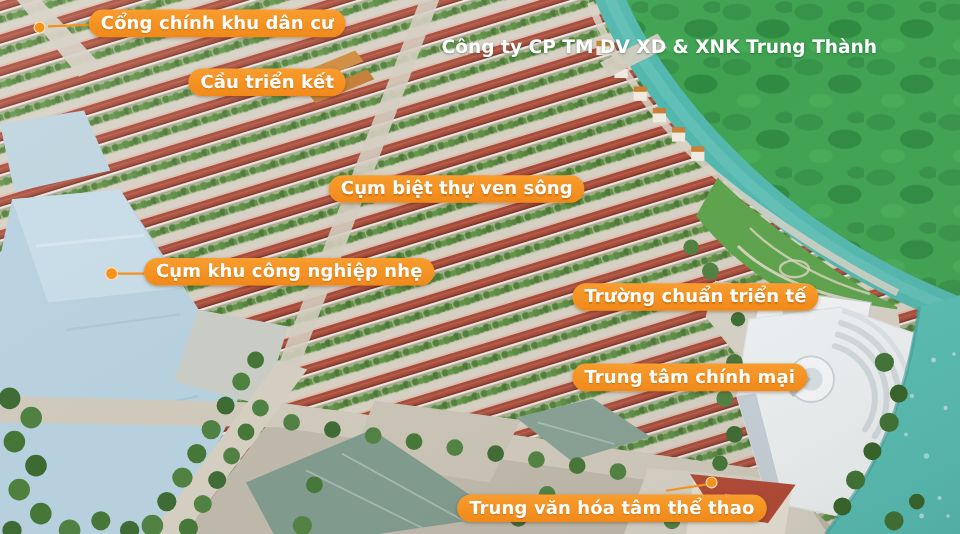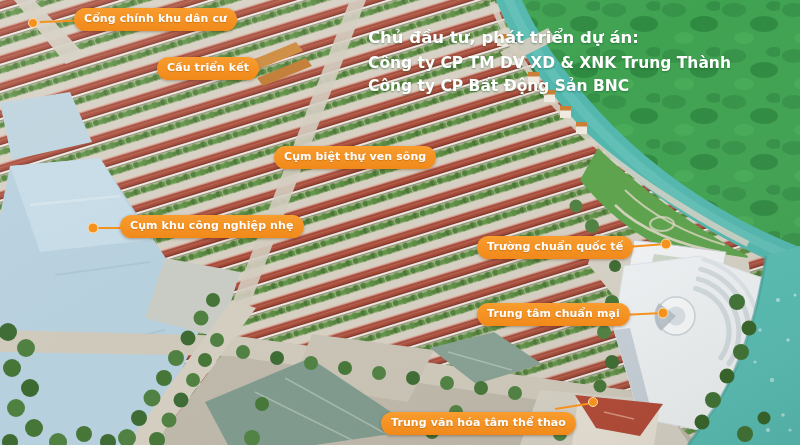--- a/index.html
+++ b/index.html
@@ -4,21 +4,21 @@
 <style>
   html,body{margin:0;padding:0;background:#222;}
   .stage{
     position:relative;width:800px;height:445px;overflow:hidden;
     font-family:"DejaVu Sans","Liberation Sans",sans-serif;
   }
   .scene-svg{position:absolute;left:0;top:0;width:800px;height:445px;display:block;}
   .pill{
     position:absolute;z-index:3;white-space:nowrap;
     background:linear-gradient(#f89d2e,#f0891a);
-    color:#fff;font-size:11px;font-weight:700;line-height:16px;
+    color:#fff;font-size:15px;font-weight:700;line-height:16px;
     padding:3px 10px 4px;border-radius:12px;
     box-shadow:0 1px 3px rgba(60,30,0,.35);
     text-shadow:0 1px 1px rgba(150,70,0,.35);
     letter-spacing:.1px;
   }
   .dev{position:absolute;left:368px;top:28px;z-index:3;color:#fff;
        text-shadow:0 1px 2px rgba(0,70,25,.45);}
   .dev-heading{font-size:16.5px;font-weight:700;margin:0 0 5px 0;}
   .dev-companies{font-size:15.5px;font-weight:700;line-height:23px;}
 </style>
@@ -245,25 +245,23 @@
       <circle cx="666" cy="244" r="5"></circle>
       <circle cx="663" cy="313" r="5"></circle>
       <circle cx="593" cy="402" r="4.5"></circle>
     </g>
   </svg>
 
   <div class="pill" style="left:74px;top:8px">Cổng chính khu dân cư</div>
   <div class="pill" style="left:157px;top:57px">Cầu triển kết</div>
   <div class="pill" style="left:120px;top:215px">Cụm khu công nghiệp nhẹ</div>
   <div class="pill" style="left:274px;top:146px">Cụm biệt thự ven sông</div>
-  <div class="pill" style="left:477px;top:236px">Trường chuẩn quốc tế</div>
-  <div class="pill" style="left:477px;top:303px">Trung tâm chuẩn mại</div>
+  <div class="pill" style="left:477px;top:236px">Trường chuẩn triển tế</div>
+  <div class="pill" style="left:477px;top:303px">Trung tâm chính mại</div>
   <div class="pill" style="left:381px;top:412px">Trung văn hóa tâm thể thao</div>
 
   <div class="dev">
-    <div class="dev-heading">Chủ đầu tư, phát triển dự án:</div>
     <div class="dev-companies">
       <div>Công ty CP TM DV XD &amp; XNK Trung Thành</div>
-      <div>Công ty CP Bất Động Sản BNC</div>
     </div>
   </div>
 
 </div>
 
 </body></html>

